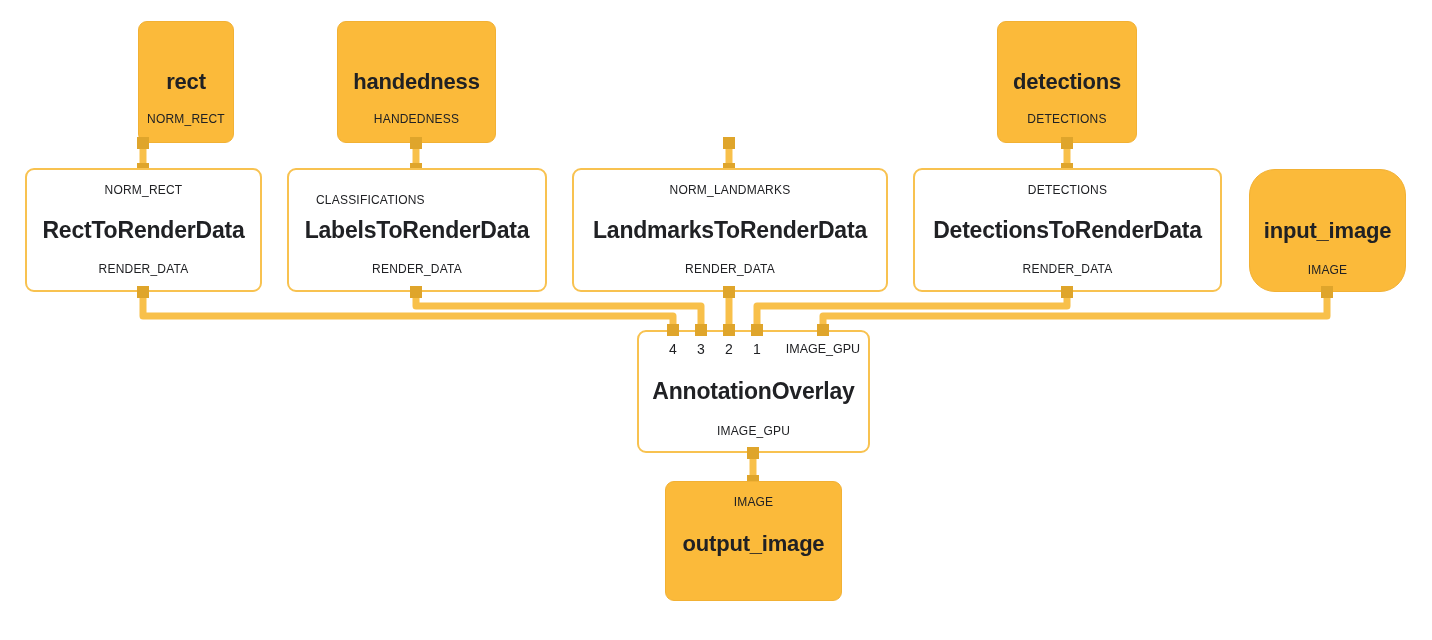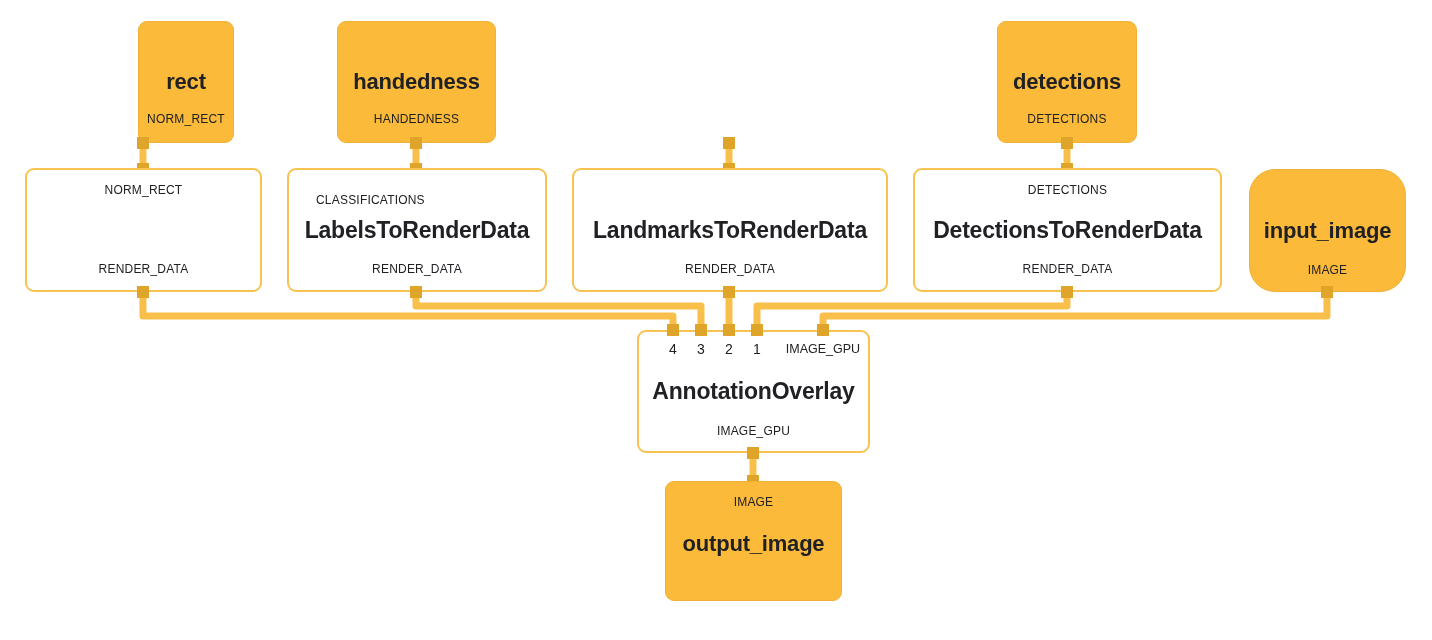--- a/index.html
+++ b/index.html
@@ -74,32 +74,34 @@
 
   <div class="node stream" style="left:997px;top:21px;width:140px;height:122px;">
     <div class="nname">detections</div>
     <div class="port-label" style="bottom:17px;left:0;width:100%;text-align:center;">DETECTIONS</div>
   </div>
   <div class="psq" style="left:1061px;top:137px;"></div>
   <div class="psq" style="left:1061px;top:163px;"></div>
 
   <div class="node calc" style="left:25px;top:168px;width:237px;height:124px;">
     <div class="port-label" style="top:14px;left:0;width:100%;text-align:center;">NORM_RECT</div>
+    <div class="nname">RectToRenderData</div>
     <div class="port-label" style="bottom:15px;left:0;width:100%;text-align:center;">RENDER_DATA</div>
   </div>
   <div class="psq" style="left:137px;top:286px;"></div>
 
   <div class="node calc" style="left:287px;top:168px;width:260px;height:124px;">
     <div class="port-label" style="top:24px;left:0;width:100%;padding-left:27px;">CLASSIFICATIONS</div>
     <div class="nname">LabelsToRenderData</div>
     <div class="port-label" style="bottom:15px;left:0;width:100%;text-align:center;">RENDER_DATA</div>
   </div>
   <div class="psq" style="left:410px;top:286px;"></div>
 
   <div class="node calc" style="left:572px;top:168px;width:316px;height:124px;">
+    <div class="port-label" style="top:14px;left:0;width:100%;text-align:center;">NORM_LANDMARKS</div>
     <div class="nname">LandmarksToRenderData</div>
     <div class="port-label" style="bottom:15px;left:0;width:100%;text-align:center;">RENDER_DATA</div>
   </div>
   <div class="psq" style="left:723px;top:286px;"></div>
 
   <div class="node calc" style="left:913px;top:168px;width:309px;height:124px;">
     <div class="port-label" style="top:14px;left:0;width:100%;text-align:center;">DETECTIONS</div>
     <div class="nname">DetectionsToRenderData</div>
     <div class="port-label" style="bottom:15px;left:0;width:100%;text-align:center;">RENDER_DATA</div>
   </div>

